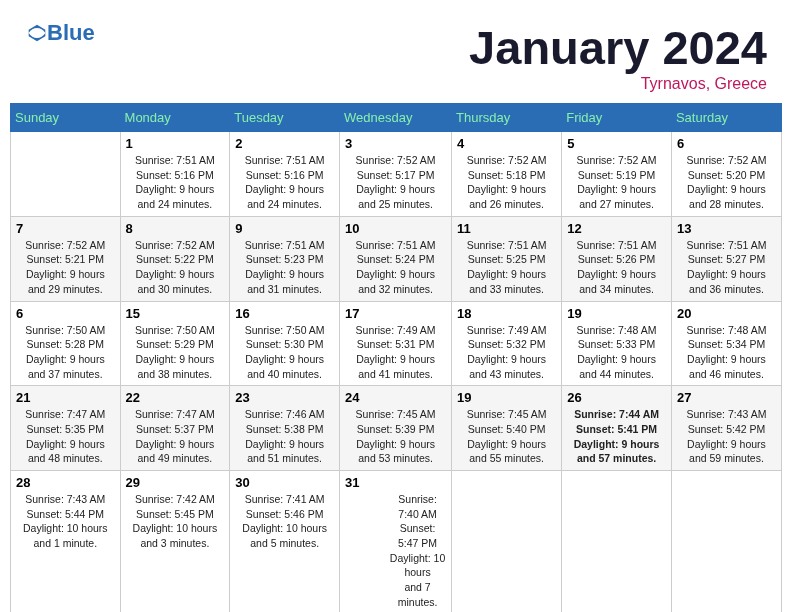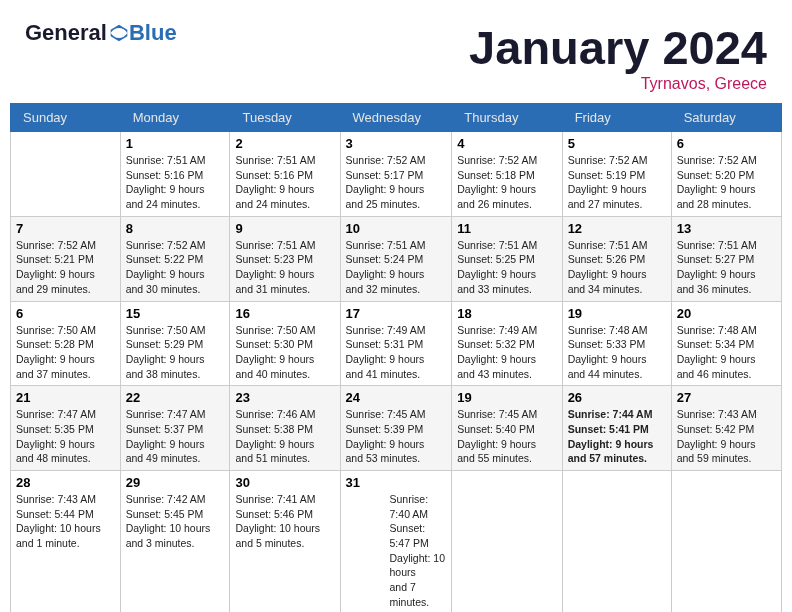--- a/index.html
+++ b/index.html
@@ -48,22 +48,22 @@
       color: #be185d;
     }
     .calendar {
       width: 100%;
       border-collapse: collapse;
       margin-top: 5px;
       font-size: 11px;
     }
     .calendar thead th {
       background: #2a6db5;
-      color: #e5e5e5;
-      padding: 6px 12px;
+      color: #86efac;
+      padding: 6px 4px;
       text-align: left;
       font-size: 13px;
       font-weight: normal;
       border: 1px solid #2a6db5;
     }
     .calendar tbody td {
       border: 1px solid #ccc;
       padding: 4px 5px;
       vertical-align: top;
       width: 113px;
@@ -76,32 +76,32 @@
     .day-number {
       font-weight: bold;
       font-size: 13px;
       margin-bottom: 2px;
       display: block;
     }
     .day-info {
       font-size: 10.5px;
       color: #222;
       line-height: 1.4;
+      text-align: center;
     }
     .empty-cell {
       background: #fff !important;
     }
   </style>
 </head>
 <body>
 
 <div class="header">
   <div class="logo">
     <div class="logo-text">
-      <span class="logo-general">General</span>
       <svg class="logo-icon" viewBox="0 0 24 24" fill="#2a6db5">
         <path d="M12 2 L22 8 L22 12 Q18 6 12 6 Q6 6 2 12 L2 8 Z"></path>
         <path d="M2 12 Q6 18 12 18 Q18 18 22 12 L22 16 L12 22 L2 16 Z"></path>
       </svg>
       <span class="logo-blue" style="color:#2a6db5;">Blue</span>
     </div>
   </div>
   <div class="title-area">
     <div class="month-title">January 2024</div>
     <div class="subtitle">Tyrnavos, Greece</div>

